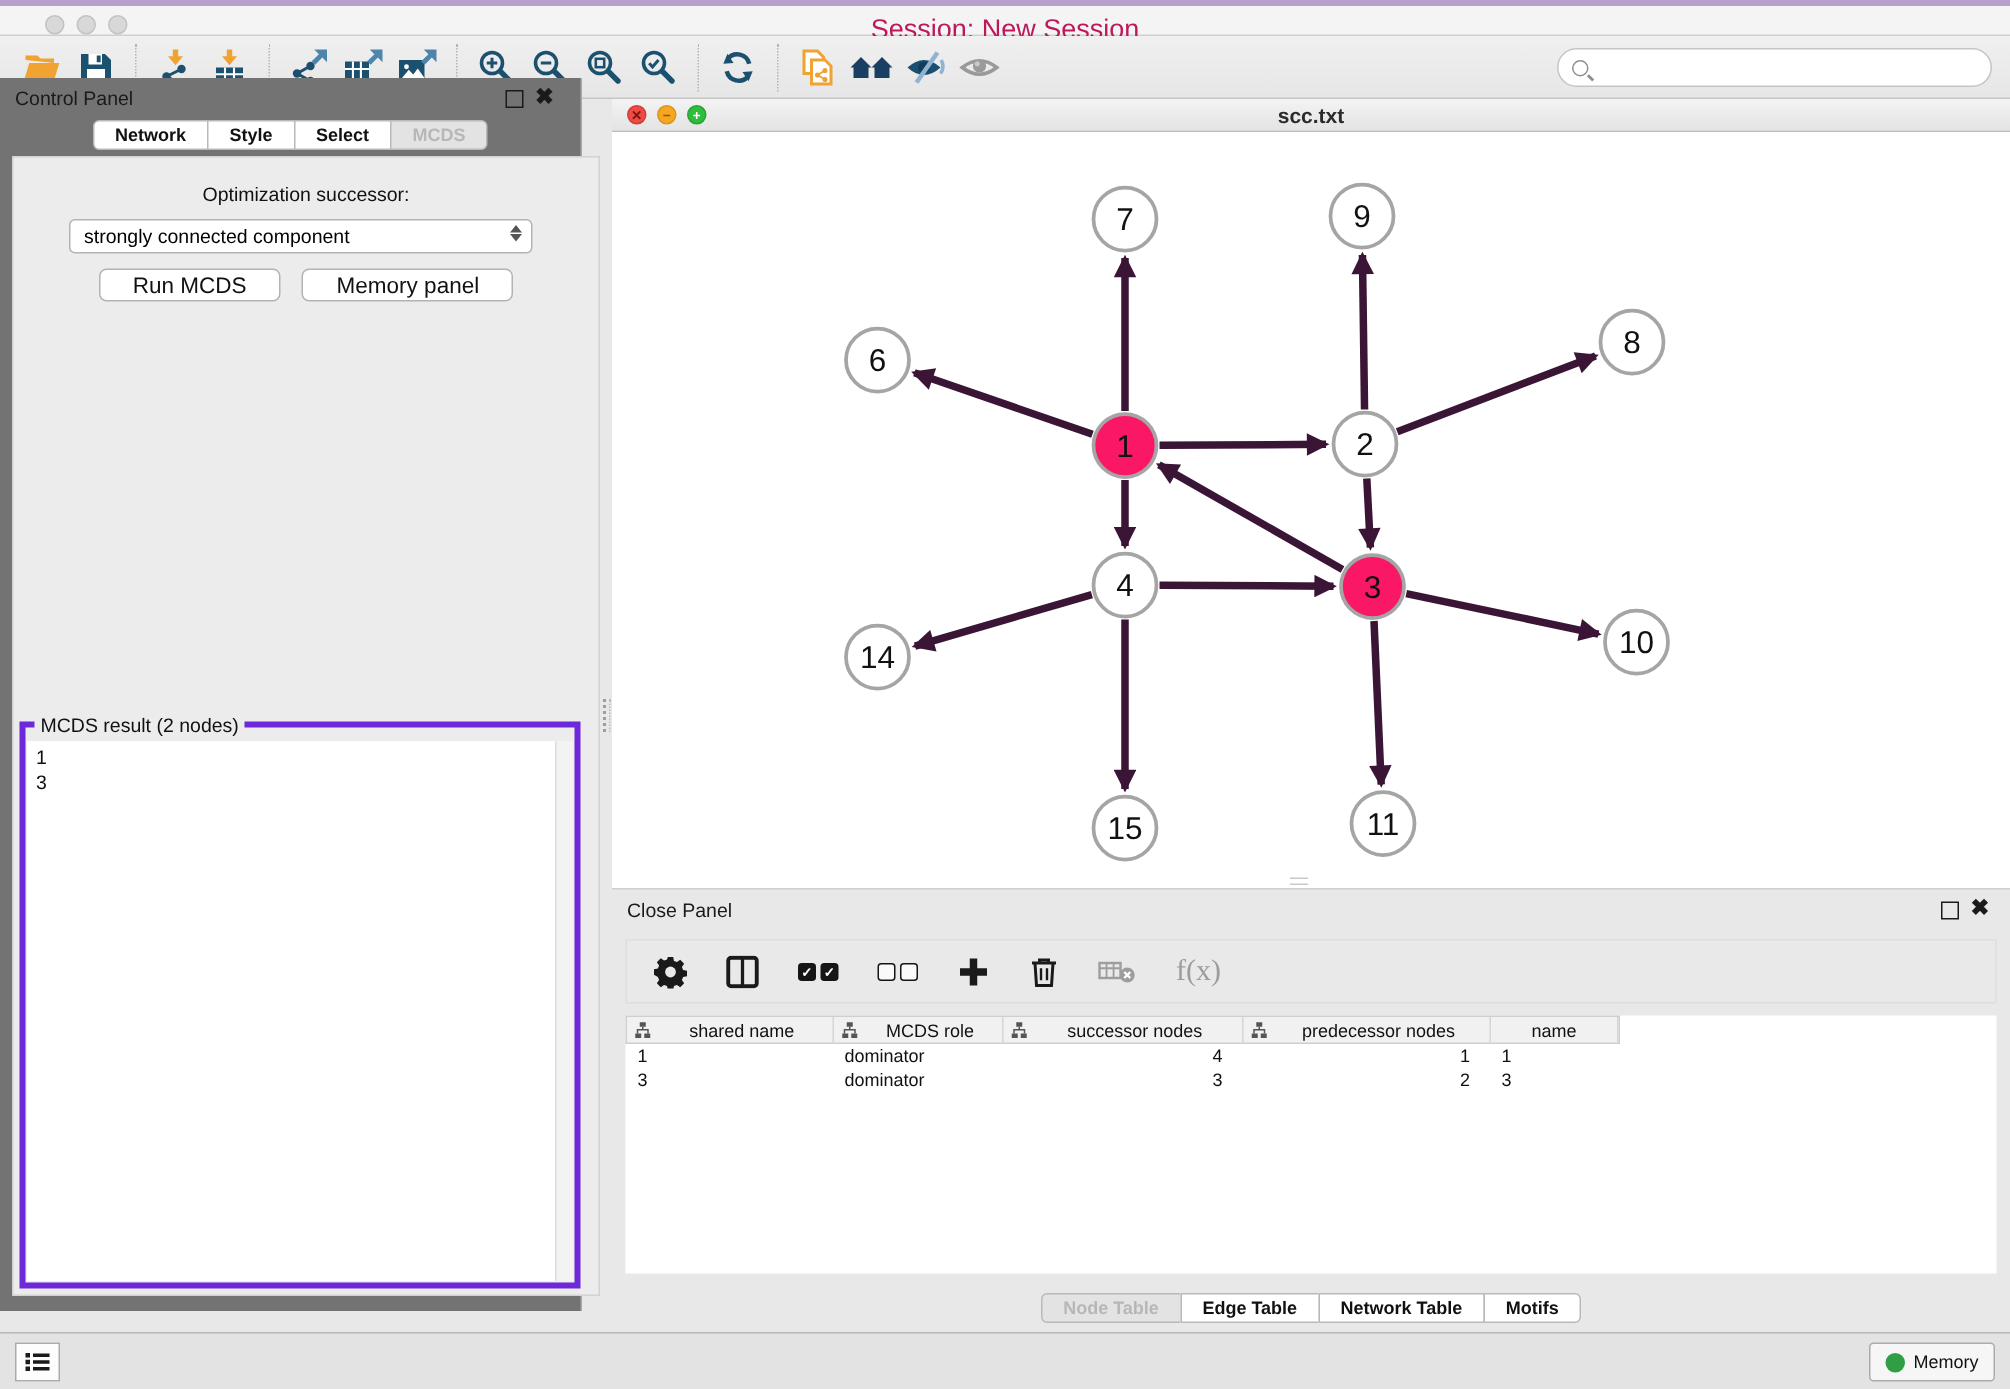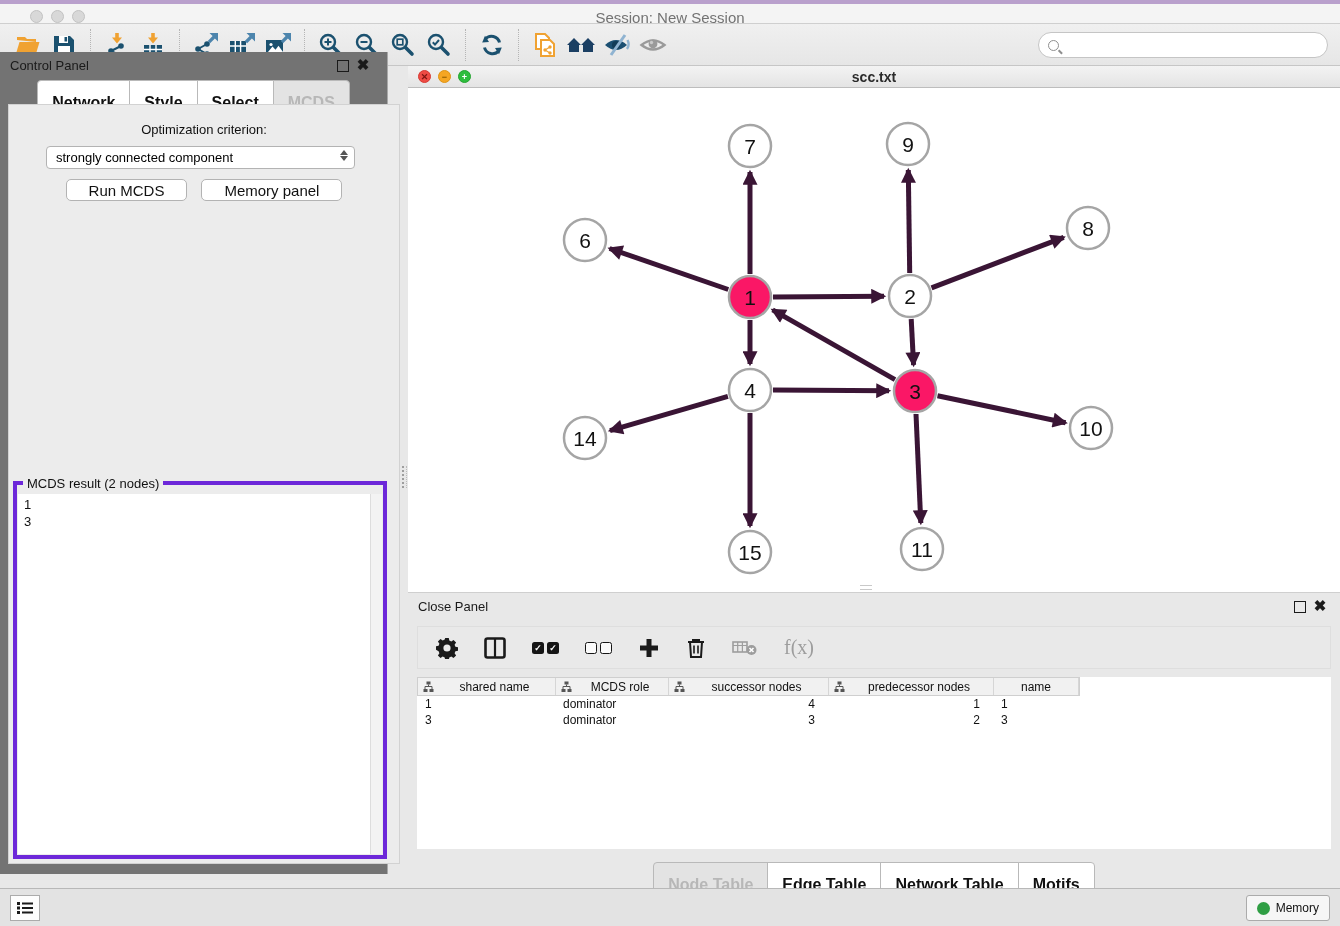--- a/index.html
+++ b/index.html
@@ -2,41 +2,41 @@
 <html><head>
 <meta charset="utf-8">
 <style>
   * { margin:0; padding:0; box-sizing:border-box; }
   html,body { width:1340px; height:926px; font-family:"Liberation Sans", sans-serif; background:#e8e8e8; overflow:hidden; position:relative; }
 
   
   #titlebar { position:absolute; left:0; top:0; width:1340px; height:24px; background:#f4f4f4; border-top:4px solid #b9a0cc; border-bottom:1px solid #cfcfcf; }
   .traffic { position:absolute; top:6px; width:13px; height:13px; border-radius:50%; background:#d8d8d8; border:1px solid #c2c2c2; }
   #titlebar .t1{left:30px;} #titlebar .t2{left:51px;} #titlebar .t3{left:72px;}
-  #app-title { position:absolute; left:0; right:0; top:5px; text-align:center; font-size:15px; color:#737373; }
+  #app-title { position:absolute; left:0; right:0; top:5px; text-align:center; font-size:18px; color:#be185d; }
 
   
   #main-toolbar { position:absolute; left:0; top:24px; width:1340px; height:42px; background:linear-gradient(#f0f0f0,#e6e6e6); border-bottom:1px solid #c6c6c6; display:flex; align-items:center; padding-left:10px; }
   .tb-btn { width:36px; height:34px; display:flex; align-items:center; justify-content:center; background:transparent; border:none; }
   .tb-sep { width:1px; height:32px; margin:0 8px; border-left:1px dotted #b5b5b5; }
   #search-wrap { position:absolute; right:12px; top:8px; width:290px; height:26px; background:#fff; border:1px solid #c5c5c5; border-radius:13px; display:flex; align-items:center; padding-left:9px; }
   #search-wrap .mag { width:11px; height:11px; border:1.6px solid #8f8f8f; border-radius:50%; position:relative; flex:0 0 auto; }
   #search-wrap .mag::after { content:""; position:absolute; width:5px; height:1.6px; background:#8f8f8f; transform:rotate(45deg); left:9px; top:10px; }
   #search-input { border:none; outline:none; flex:1; height:20px; font-size:13px; background:transparent; margin-left:6px; }
 
   
   #control-panel { position:absolute; left:0; top:52px; width:388px; height:822px; background:#737373; border-right:1px solid #a9a9a9; }
   .panel-header { position:relative; height:28px; }
   .panel-title { position:absolute; left:10px; top:6px; font-size:13px; color:#1a1a1a; }
   .float-btn { position:absolute; top:8px; width:12px; height:12px; border:1.6px solid #1a1a1a; background:transparent; }
   .close-btn { position:absolute; top:4px; width:16px; height:18px; border:none; background:transparent; font-size:15px; font-weight:bold; color:#1a1a1a; line-height:18px; }
   #control-panel .float-btn{ right:38px; } #control-panel .close-btn{ right:16px; }
 
   .tabset { display:flex; justify-content:center; }
-  .tab { background:#fff; border:1px solid #b9b9b9; margin-left:-1px; padding:13px 14px; font-size:16px; font-weight:600; color:#111; }
+  .tab { background:#fff; border:1px solid #b9b9b9; margin-left:-1px; padding:2px 14px; font-size:12px; font-weight:600; color:#111; }
   .tab:first-child { border-radius:4px 0 0 4px; margin-left:0; }
   .tab:last-child { border-radius:0 4px 4px 0; }
   .tab.active { background:#e3e3e3; color:#b7b7b7; }
 
   #cp-content { position:absolute; left:8px; top:52px; width:392px; height:760px; background:#ececec; border:1px solid #d2d2d2; }
   #opt-label { position:absolute; left:0; right:0; top:17px; text-align:center; font-size:13px; color:#111; }
   #criterion-select { position:absolute; left:37px; top:41px; width:309px; height:23px; background:#fff; border:1px solid #b3b3b3; border-radius:4px; font-size:13px; display:flex; align-items:center; padding-left:9px; }
   #criterion-select .stepper { position:absolute; right:6px; top:3px; display:flex; flex-direction:column; gap:1px; }
   #criterion-select .stepper i { width:0; height:0; border-left:4px solid transparent; border-right:4px solid transparent; }
   #criterion-select .stepper .up { border-bottom:5px solid #555; }
@@ -242,21 +242,21 @@
     <button class="float-btn"></button>
     <button class="close-btn">✖</button>
   </div>
   <div class="tabset">
     <button class="tab">Network</button>
     <button class="tab">Style</button>
     <button class="tab">Select</button>
     <button class="tab active">MCDS</button>
   </div>
   <div id="cp-content">
-    <div id="opt-label">Optimization criterion:</div>
+    <div id="opt-label">Optimization successor:</div>
     <div id="criterion-select">
       <span>strongly connected component</span>
       <span class="stepper">
           <i class="up"></i>
           <i class="dn"></i>
         </span>
     </div>
     <div id="cp-buttons">
       <button class="mac-btn">Run MCDS</button>
       <button class="mac-btn">Memory panel</button>

